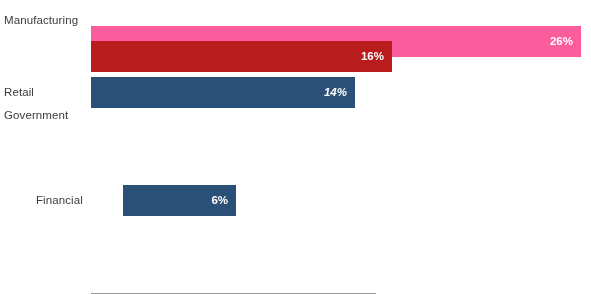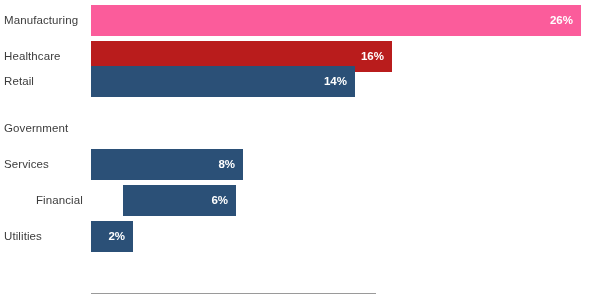--- a/index.html
+++ b/index.html
@@ -82,66 +82,49 @@
   }
 </style>
 </head>
 <body>
 
 <div id="chart-root">
   <div class="chart-plot">
 
   <div class="bar-row" style="top: 5px;">
         <div class="cat-label">Manufacturing</div>
-        <div class="bar-track" style="width: 500px;">
+        <div class="bar-track" style="width: 500px; margin-top: 21px;">
           <div class="bar-rect accent" style="width: 490px; background: rgb(251, 92, 155);">
             <div class="bar-value inside">26%</div>
           </div>
         </div>
       </div>
       <div class="bar-row" style="top: 41px;">
-        <div class="cat-label">Healthcare</div>
         <div class="bar-track" style="width: 500px;">
           <div class="bar-rect" style="width: 301px; background: #b91c1c;">
             <div class="bar-value inside">16%</div>
           </div>
         </div>
       </div>
-      <div class="bar-row" style="top: 66px;">
+      <div class="bar-row" style="top: 77px;">
         <div class="cat-label">Retail</div>
-        <div class="bar-track" style="width: 500px;">
+        <div class="bar-track" style="width: 500px; font-style: italic;">
           <div class="bar-rect" style="width: 264px; background: rgb(43, 80, 119);">
             <div class="bar-value inside">14%</div>
           </div>
         </div>
       </div>
-      <div class="bar-row" style="top: 113px;">
+      <div class="bar-row" style="top: 100px;">
         <div class="cat-label">Government</div>
-      </div>
-      <div class="bar-row" style="top: 149px;">
-        <div class="cat-label">Services</div>
-        <div class="bar-track" style="width: 500px;">
-          <div class="bar-rect" style="width: 152px; background: rgb(43, 80, 119);">
-            <div class="bar-value inside">8%</div>
-          </div>
-        </div>
       </div>
       <div class="bar-row" style="top: 185px; margin-left: 32px;">
         <div class="cat-label">Financial</div>
         <div class="bar-track" style="width: 500px;">
           <div class="bar-rect" style="width: 113px; background: rgb(43, 80, 119);">
             <div class="bar-value inside">6%</div>
-          </div>
-        </div>
-      </div>
-      <div class="bar-row" style="top: 221px;">
-        <div class="cat-label">Utilities</div>
-        <div class="bar-track" style="width: 500px;">
-          <div class="bar-rect" style="width: 42px; background: rgb(43, 80, 119);">
-            <div class="bar-value inside">2%</div>
           </div>
         </div>
       </div>
       <div class="bar-row" style="top: 293px;">
         <div class="cat-label">Others</div>
         <div class="bar-track" style="width: 500px;">
           <div class="bar-rect muted" style="width: 285px; background: rgb(154, 154, 154);">
             <div class="bar-value inside">15%</div>
           </div>
         </div>

